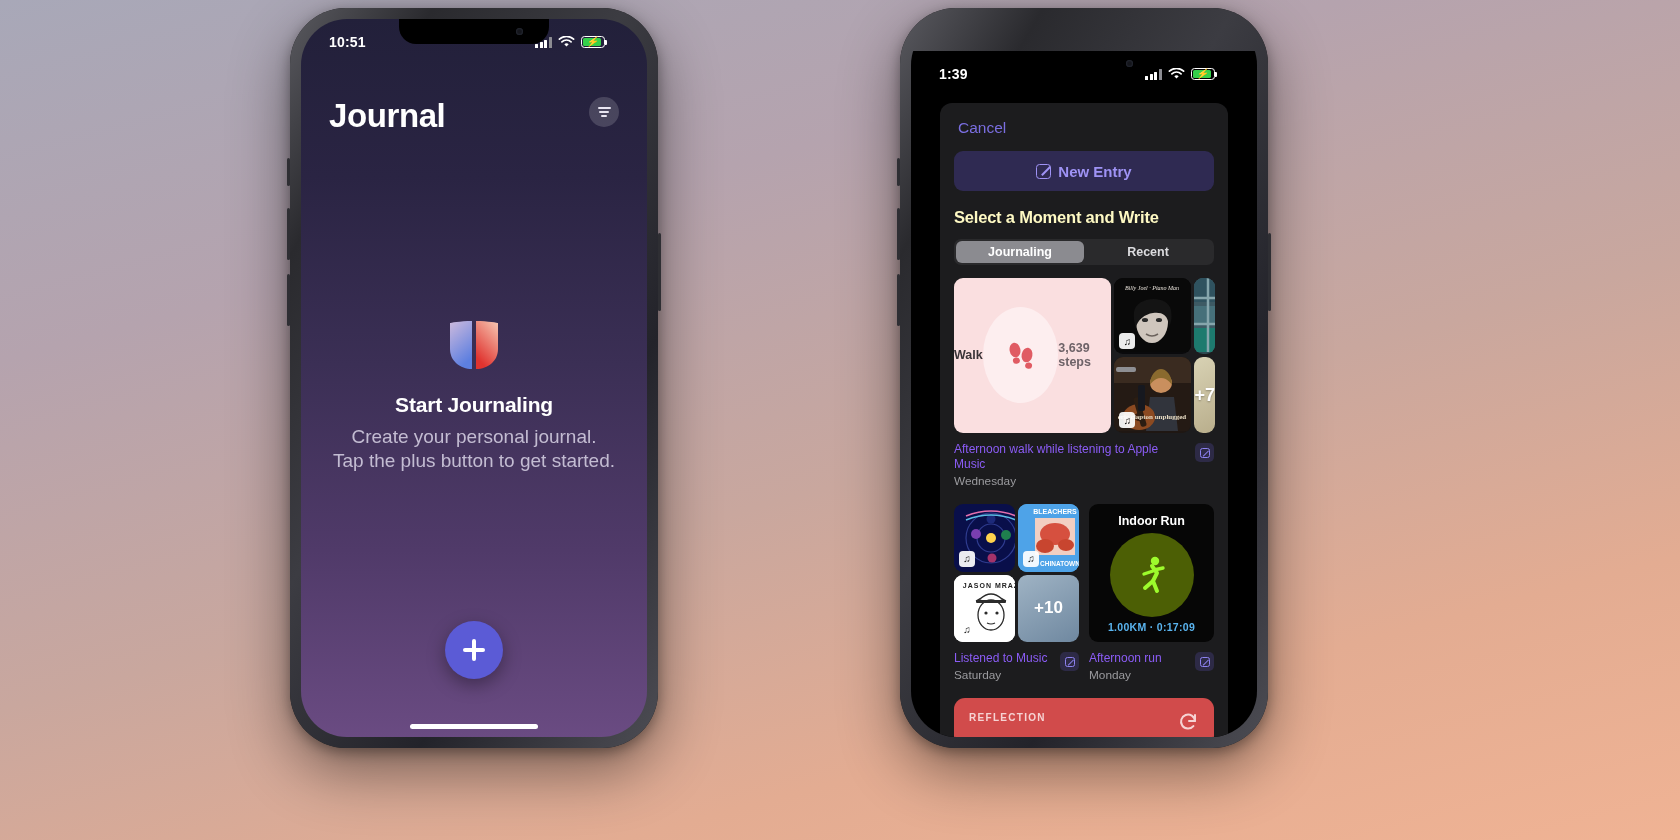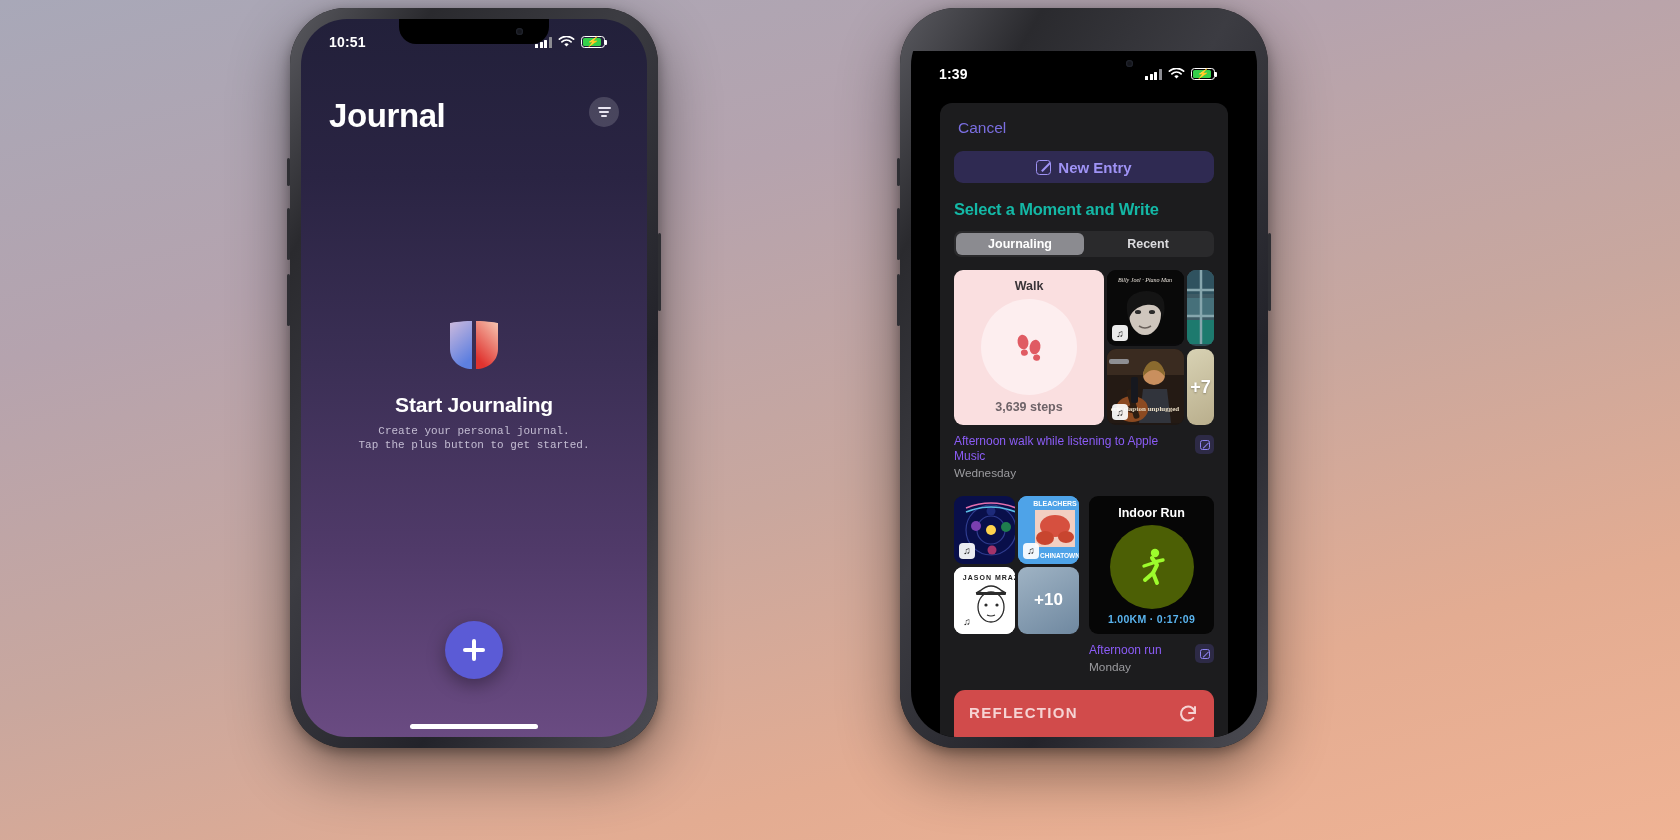--- a/index.html
+++ b/index.html
@@ -66,62 +66,62 @@
   .filter-btn { width:30px; height:30px; border-radius:50%; background:rgba(255,255,255,.16);
                 display:flex; flex-direction:column; align-items:center; justify-content:center; gap:2.6px; }
   .filter-btn i { display:block; height:1.8px; background:#e9e6f2; border-radius:1px; }
   .filter-btn i:nth-child(1){width:13px} .filter-btn i:nth-child(2){width:10px} .filter-btn i:nth-child(3){width:6.5px}
 
   .empty {
     position:absolute; left:0; right:0; top:300px; text-align:center; padding:0 30px;
   }
   .jicon { width:56px; height:52px; margin:0 auto 22px; position:relative; }
   .empty h2 { font-size:21px; font-weight:700; color:#fff; margin-bottom:8px; letter-spacing:-.2px; }
-  .empty p { font-size:11px; line-height:1.27; color:#c3bcd2;font-family:Liberation Mono, monospace; }
+  .empty p { font-size:19px; line-height:1.27; color:#c3bcd2; }
 
   .fab {
     position:absolute; bottom:58px; left:50%; transform:translateX(-50%);
     width:58px; height:58px; border-radius:50%;
     background:#5b5bd6; box-shadow:0 6px 18px rgba(0,0,0,.35);
     display:flex; align-items:center; justify-content:center;
   }
   .fab:before, .fab:after { content:""; position:absolute; background:#fff; border-radius:2px; }
   .fab:before { width:22px; height:3.2px; }
   .fab:after  { width:3.2px; height:22px; }
 
   
   #phone-right { left:900px; top:8px; width:368px; height:740px; }
   .sheet { width:100%; height:100%; background:#000; position:relative;margin-top:32px; }
   .sheet-inner {
     position:absolute; top:52px; left:29px; right:29px; bottom:0;
     background:#1c1c1e; border-radius:12px 12px 0 0; overflow:hidden;
   }
   .cancel { padding:16px 0 0 0; margin-left:4px; font-size:15.5px; color:#7a6ee0; }
   .new-entry-btn {
-    margin:14px 0 0 0; height:32px; border-radius:9px; background:#2f2a52;
+    margin:14px 0 0 0; height:40px; border-radius:9px; background:#2f2a52;
     display:flex; align-items:center; justify-content:center; gap:7px;
     color:#9f93f5; font-size:15px; font-weight:600;
   }
   .pencil-sq { width:15px; height:15px; border:1.6px solid #9f93f5; border-radius:3.5px; position:relative; }
   .pencil-sq:after { content:""; position:absolute; width:12px; height:1.8px; background:#9f93f5;
                      transform:rotate(-45deg); left:2.5px; top:5.5px; }
-  .sheet-h2 { margin-top:17px; font-size:16.5px; font-weight:700; color:#14b8a6; letter-spacing:-.2px; }
+  .sheet-h2 { margin-top:17px; font-size:16.5px; font-weight:700; color:#fef9c3; letter-spacing:-.2px; }
   .seg {
     margin-top:12px; height:26px; background:#2a2a2c; border-radius:7px; padding:2px;
     display:flex;
   }
   .seg div { flex:1; display:flex; align-items:center; justify-content:center;
              font-size:12.5px; font-weight:600; color:#dcdcdf; border-radius:6px; }
   .seg .on { background:#8b8b90; color:#fff; }
 
   .card-wrap { margin-top:13px; }
   .tiles { display:flex; gap:3px; height:155px; }
   .walk-tile {
     flex:0 0 150px; background:#fadfe0; border-radius:9px;
-    display:flex; flex-direction:column; align-items:center; justify-content:space-between;
+    display:flex; flex-direction:row; align-items:center; justify-content:space-between;
     padding:9px 0 11px;
   }
   .walk-tile .wt { font-size:12.5px; font-weight:700; color:#3a3438; }
   .walk-ring { width:96px; height:96px; border-radius:50%; background:#fdeeef;
                display:flex; align-items:center; justify-content:center; }
   .walk-tile .ws { font-size:12.5px; font-weight:600; color:#6e6368; }
 
   .col2 { flex:0 0 77px; display:flex; flex-direction:column; gap:3px; }
   .col3 { flex:1; display:flex; flex-direction:column; gap:3px; }
   .tile { border-radius:9px; overflow:hidden; position:relative; flex:1; }
@@ -154,21 +154,21 @@
               padding:10px 0 9px; }
   .run-card .rt { font-size:12.5px; font-weight:700; color:#fff; }
   .run-disc { width:84px; height:84px; border-radius:50%; background:#4c5f05;
               display:flex; align-items:center; justify-content:center; }
   .run-card .rs { font-size:10.5px; font-weight:700; color:#5ab4ef; letter-spacing:.3px; }
 
   .reflection {
     margin-top:16px; background:#d14b4b; border-radius:11px; height:92px;
     padding:14px 15px; position:relative;
   }
-  .reflection .rl { font-size:15px; font-weight:700; color:#f6d3d3; letter-spacing:1.3px; }
+  .reflection .rl { font-size:10px; font-weight:700; color:#f6d3d3; letter-spacing:1.3px; }
   .refresh { position:absolute; right:14px; top:12px; width:24px; height:24px; }
 </style>
 </head>
 <body>
 
 <div class="phone" id="phone-left">
   <div class="side-btn" style="left:-3px; top:150px; width:3px; height:28px;"></div>
   <div class="side-btn" style="left:-3px; top:200px; width:3px; height:52px;"></div>
   <div class="side-btn" style="left:-3px; top:266px; width:3px; height:52px;"></div>
   <div class="side-btn" style="right:-3px; top:225px; width:3px; height:78px;"></div>
@@ -403,20 +403,29 @@
                     <rect x="22" y="25" width="30" height="3" fill="#2b2b2b" rx="1"></rect>
                     <path d="M26 24q11-10 22 0" fill="#fff" stroke="#2b2b2b" stroke-width="1.3"></path>
                     <circle cx="32" cy="38" r="1.6" fill="#2b2b2b"></circle>
                     <circle cx="43" cy="38" r="1.6" fill="#2b2b2b"></circle>
                     <path d="M33 48q4 2 8 0" stroke="#2b2b2b" stroke-width="1.2" fill="none"></path>
                   </svg>
                   <div class="music-badge">♫</div>
                 </div>
                 <div class="tile" style="display:flex;align-items:center;justify-content:center;color:#fff;font-size:17px;font-weight:600;background:linear-gradient(150deg,#9fb3c4,#6f88a0)">+10</div>
               </div>
+              <div class="cap-row">
+                <div>
+                  <div class="cap-t">Listened to Music</div>
+                  <div class="cap-s">Saturday</div>
+                </div>
+                <div class="edit-chip">
+                    <span class="sq"></span>
+                  </div>
+              </div>
             </div>
 
             <div class="half">
               <div class="run-card">
                 <div class="rt">Indoor Run</div>
                 <div class="run-disc">
                   <svg width="34" height="40" viewBox="0 0 34 40">
                     <circle cx="20" cy="6" r="4.2" fill="#9dfb2c"></circle>
                     <path d="M17 11 L22 18 L18 26 L22 36" stroke="#9dfb2c" stroke-width="4" fill="none" stroke-linecap="round" stroke-linejoin="round"></path>
                     <path d="M18 26 L10 33" stroke="#9dfb2c" stroke-width="4" fill="none" stroke-linecap="round"></path>

